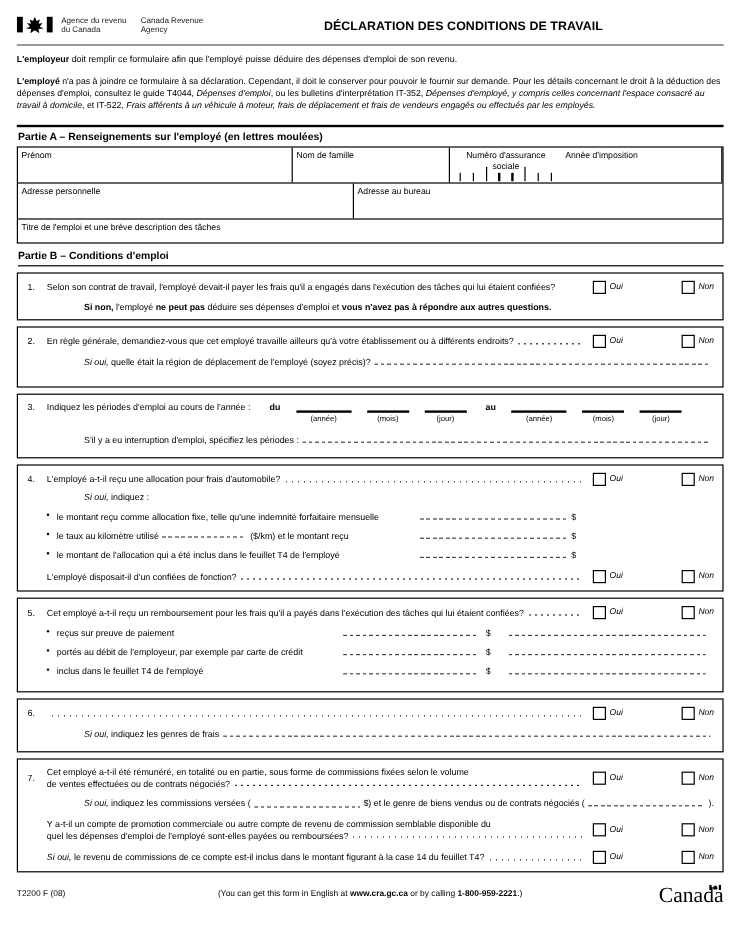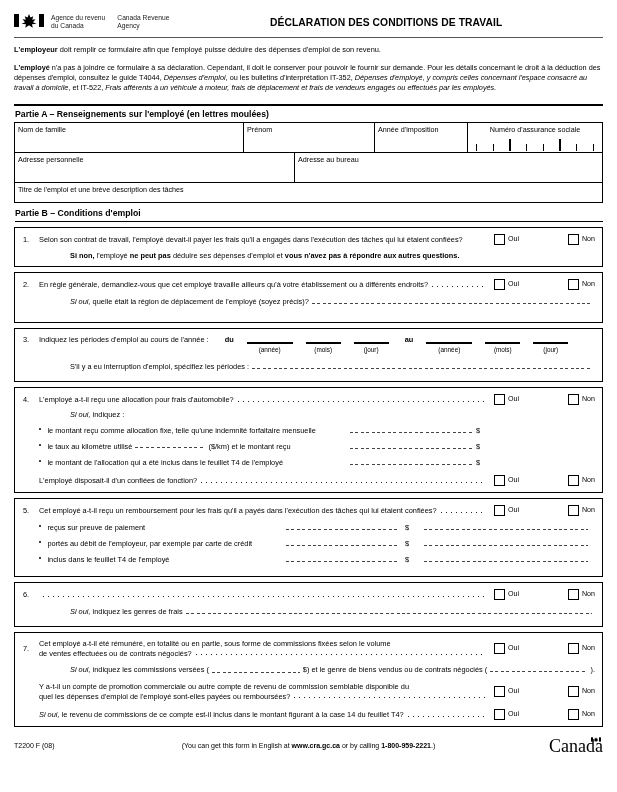--- a/index.html
+++ b/index.html
@@ -47,21 +47,21 @@
   .qrow { display:flex; align-items:center; }
   .qrow.top { align-items:flex-start; }
   .qnum { flex:none; width:17px; padding-left:1px; }
   .qtext { }
   .qblock { flex:1; min-width:0; }
   .qline2 { display:flex; align-items:center; margin-top:1px; }
   .sub { margin-left:17px; margin-top:7px; display:flex; align-items:flex-end;padding-left:31px; }
   .spacer { flex:1; }
 
   .cbgroup { flex:none; display:flex; width:101px; justify-content:space-between; margin-left:5px; }
-  .cbpair { display:flex; align-items:center; gap:3px; }
+  .cbpair { display:flex; align-items:center; gap:3px;font-style:italic; }
   .cb { width:11px; height:11px; border:1.7px solid #000; background:#fff; flex:none; }
   .cb-label { font-size:7.1px; }
 
   .dots { flex:1; min-width:12px; height:1.4px; align-self:flex-end; margin:0 4px 2.5px 4px;
           background:repeating-linear-gradient(to right,#222 0 1.4px,transparent 1.4px 5px); }
   .dashline { flex:1; min-width:16px; height:1.1px; align-self:flex-end; margin:0 3px 1.5px 3px;
           background:repeating-linear-gradient(to right,#444 0 3px,transparent 3px 5.4px); }
   .dash-inline { display:inline-block; height:1.1px; margin:0 3px 1px 3px;
           background:repeating-linear-gradient(to right,#444 0 3px,transparent 3px 5.4px); vertical-align:baseline; }
   .w70 { width:70px; } .w88 { width:88px; }
@@ -122,36 +122,36 @@
 
   <div class="p1"><span class="b">L'employeur</span><span> doit remplir ce formulaire afin que l'employé puisse déduire des dépenses d'emploi de son revenu.</span></div>
 
   <div class="p2"><span class="b">L'employé</span><span> n'a pas à joindre ce formulaire à sa déclaration. Cependant, il doit le conserver pour pouvoir le fournir sur demande. Pour les détails concernant le droit à la déduction des dépenses d'emploi, consultez le guide T4044, </span><span class="i">Dépenses d'emploi</span><span>, ou les bulletins d'interprétation IT-352, </span><span class="i">Dépenses d'employé, y compris celles concernant l'espace consacré au travail à domicile</span><span>, et IT-522, </span><span class="i">Frais afférents à un véhicule à moteur, frais de déplacement et frais de vendeurs engagés ou effectués par les employés.</span></div>
 
   <hr class="section-rule">
   <div class="part-title">Partie A – Renseignements sur l'employé (en lettres moulées)</div>
 
   <div class="ta">
     <div class="ta-r1">
+      <div class="ta-cell rb"><span>Prénom</span></div>
       <div class="ta-cell rb"><span>Nom de famille</span></div>
-      <div class="ta-cell rb"><span>Prénom</span></div>
-      <div class="ta-cell rb"><span>Année d'imposition</span></div>
       <div class="ta-cell sin-label">
         <span>Numéro d'assurance sociale</span>
         <div class="sin-ticks">
           <span class="tick"></span>
           <span class="tick"></span>
           <span class="tick tall"></span>
           <span class="tick"></span>
           <span class="tick"></span>
           <span class="tick tall"></span>
           <span class="tick"></span>
           <span class="tick"></span>
         </div>
       </div>
+      <div class="ta-cell rb"><span>Année d'imposition</span></div>
     </div>
     <div class="ta-r2">
       <div class="ta-cell rb"><span>Adresse personnelle</span></div>
       <div class="ta-cell"><span>Adresse au bureau</span></div>
     </div>
     <div class="ta-r3 ta-cell"><span>Titre de l'emploi et une brève description des tâches</span></div>
   </div>
 
   <div class="part-title partb-head">Partie B – Conditions d'emploi</div>
 

